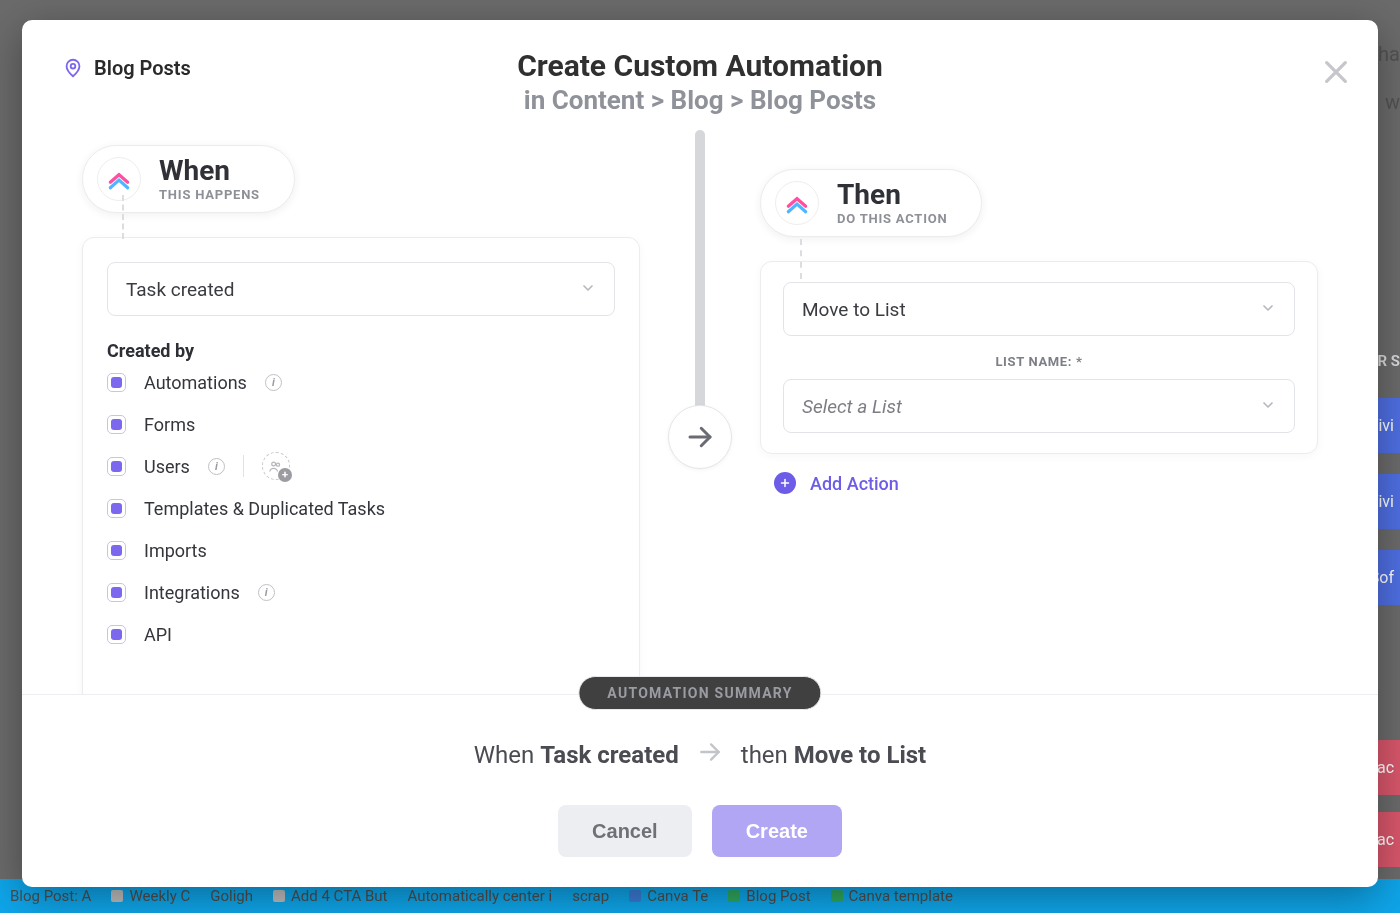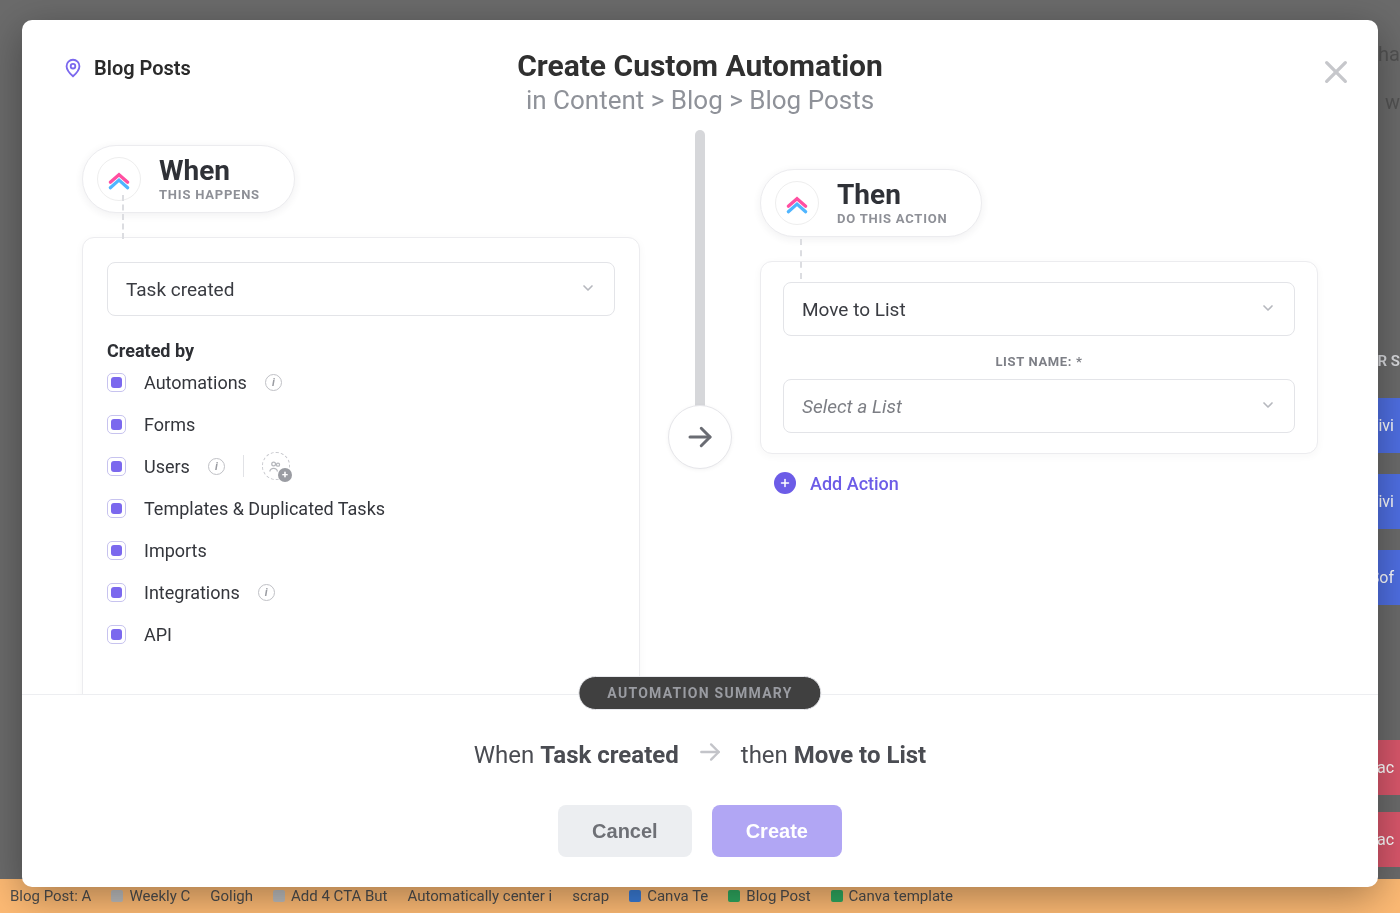--- a/index.html
+++ b/index.html
@@ -4,37 +4,37 @@
 <style>
   * { box-sizing: border-box; margin: 0; padding: 0; }
   html, body { width: 1400px; height: 913px; overflow: hidden; font-family: -apple-system, BlinkMacSystemFont, "Segoe UI", Roboto, Helvetica, Arial, sans-serif; }
   body { background: #6b6b6b; position: relative; }
 
   
   .bg-hint { position: absolute; color: #555; font-size: 16px; opacity: .9; }
   .bg-top-right { top: 42px; right: 0; color: #505050; font-size: 20px; }
   .bg-right-mid { top: 90px; right: 0; color: #505050; font-size: 20px; }
   .bg-right-tag { position:absolute; right:0; background:#4f6fe3; color:#fff; font-size:16px; padding:18px 6px 18px 12px; }
-  .bg-bottom { position:absolute; bottom:0; left:0; right:0; height:34px; background:#fdba74; display:flex; align-items:center; font-size:15px; color:#4d4d4d; overflow:hidden; }
+  .bg-bottom { position:absolute; bottom:0; left:0; right:0; height:34px; background:#0ea5e9; display:flex; align-items:center; font-size:15px; color:#4d4d4d; overflow:hidden; }
   .bg-tab { padding:0 10px; white-space:nowrap; display:flex; align-items:center; gap:6px; }
   .tab-dot { width:12px; height:12px; border-radius:2px; display:inline-block; }
 
   .modal {
     position: absolute; left: 22px; right: 22px; top: 20px; bottom: 26px;
     background: #fff; border-radius: 10px; display:flex; flex-direction:column;
     box-shadow: 0 10px 40px rgba(0,0,0,.35);
   }
 
   
   .modal-header { position: relative; padding: 28px 40px 10px; }
   .loc-chip { position:absolute; left:40px; top:36px; display:flex; align-items:center; gap:10px; font-size:20px; font-weight:600; color:#2a2a2a; }
   .loc-icon { width:22px; height:22px; }
   .title-wrap { text-align:center; }
   .title { font-size:30px; font-weight:700; color:#303030; }
-  .breadcrumb { font-size:26px; font-weight:400; color:#8f9299; margin-top:2px; }
+  .breadcrumb { font-size:26px; font-weight:700; color:#8f9299; margin-top:2px; }
   .close-btn { position:absolute; right:26px; top:36px; width:32px; height:32px; color:#c6c7cb; cursor:pointer; }
   .close-btn svg { width:100%; height:100%; }
 
   
   .modal-body { flex:1 1 auto; position:relative; display:flex; overflow:hidden; }
   .column { width:50%; padding: 20px 60px 0; position:relative; }
   .divider-track { position:absolute; left:50%; top:0; bottom:0; width:14px; transform:translateX(-50%); display:flex; justify-content:center; }
   .divider-bar { width:10px; border-radius:6px; background:#d6d7da; position:absolute; top:5px; bottom:230px; }
   .arrow-circle { position:absolute; top:280px; left:50%; transform:translateX(-50%); width:64px; height:64px; border-radius:50%; background:#fff; border:1px solid #e6e6ea; display:flex; align-items:center; justify-content:center; color:#6a6c73; box-shadow:0 1px 4px rgba(0,0,0,.05); }
   .arrow-circle svg { width:30px; height:30px; }

